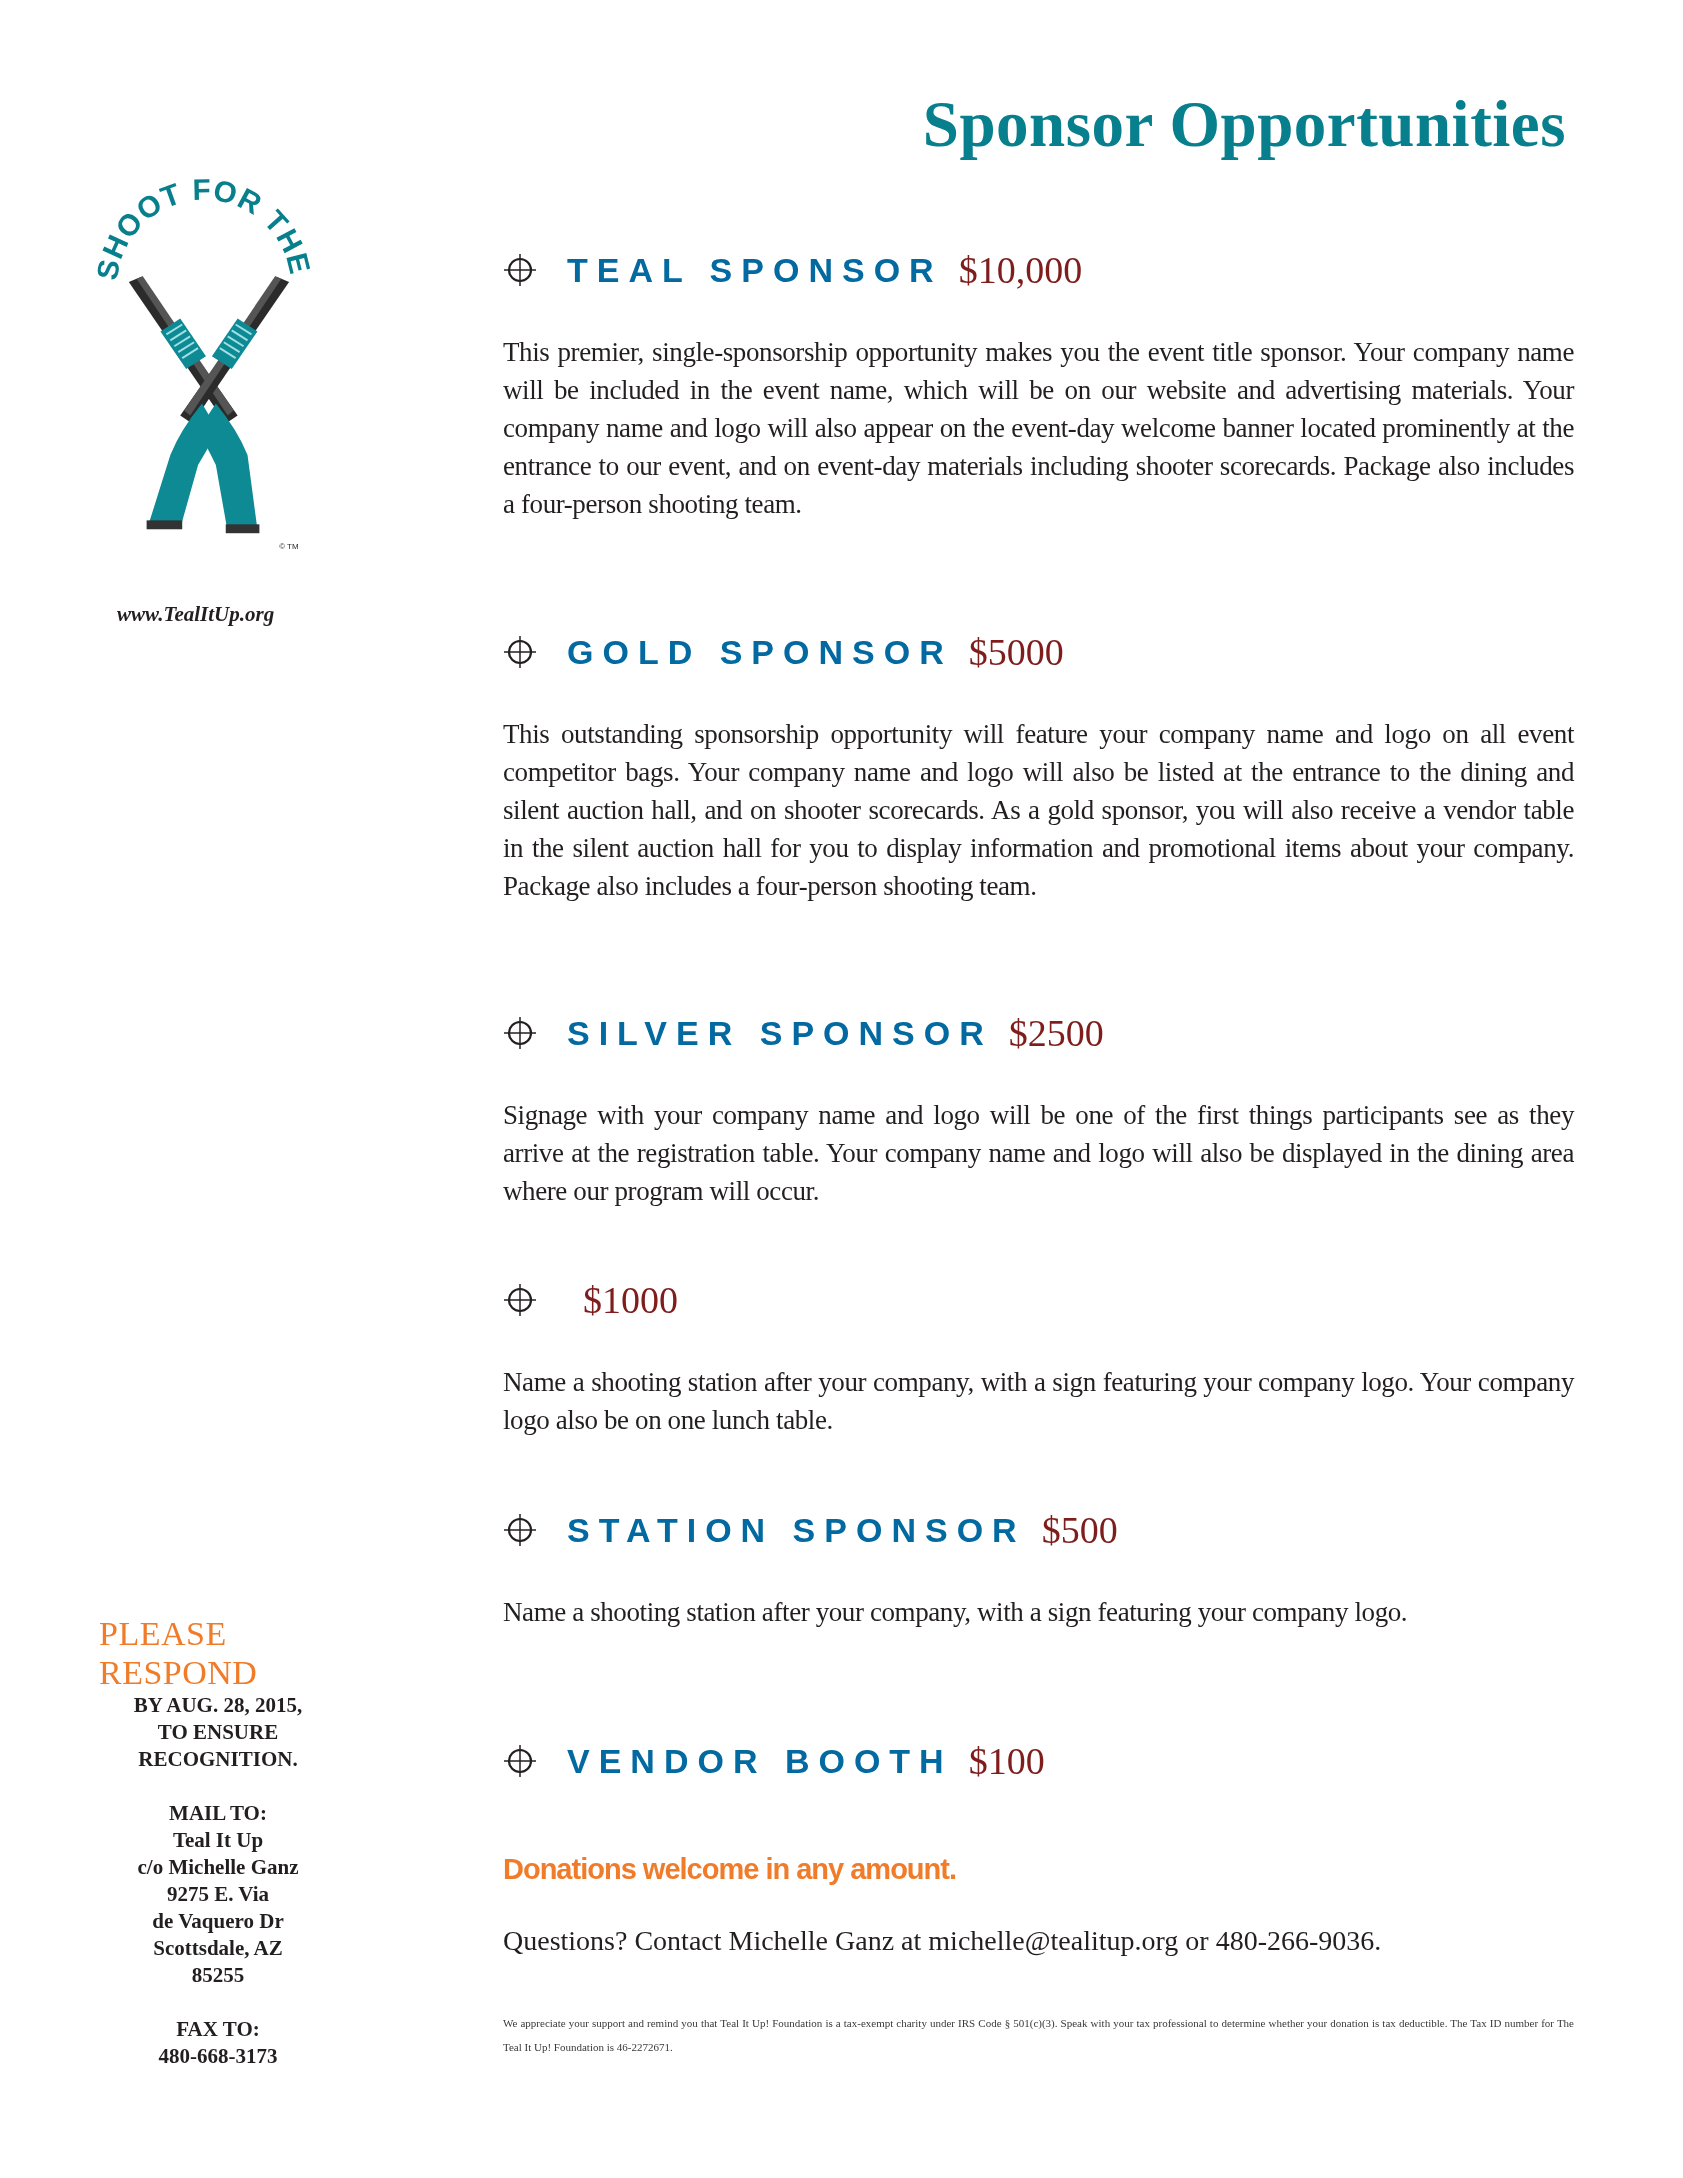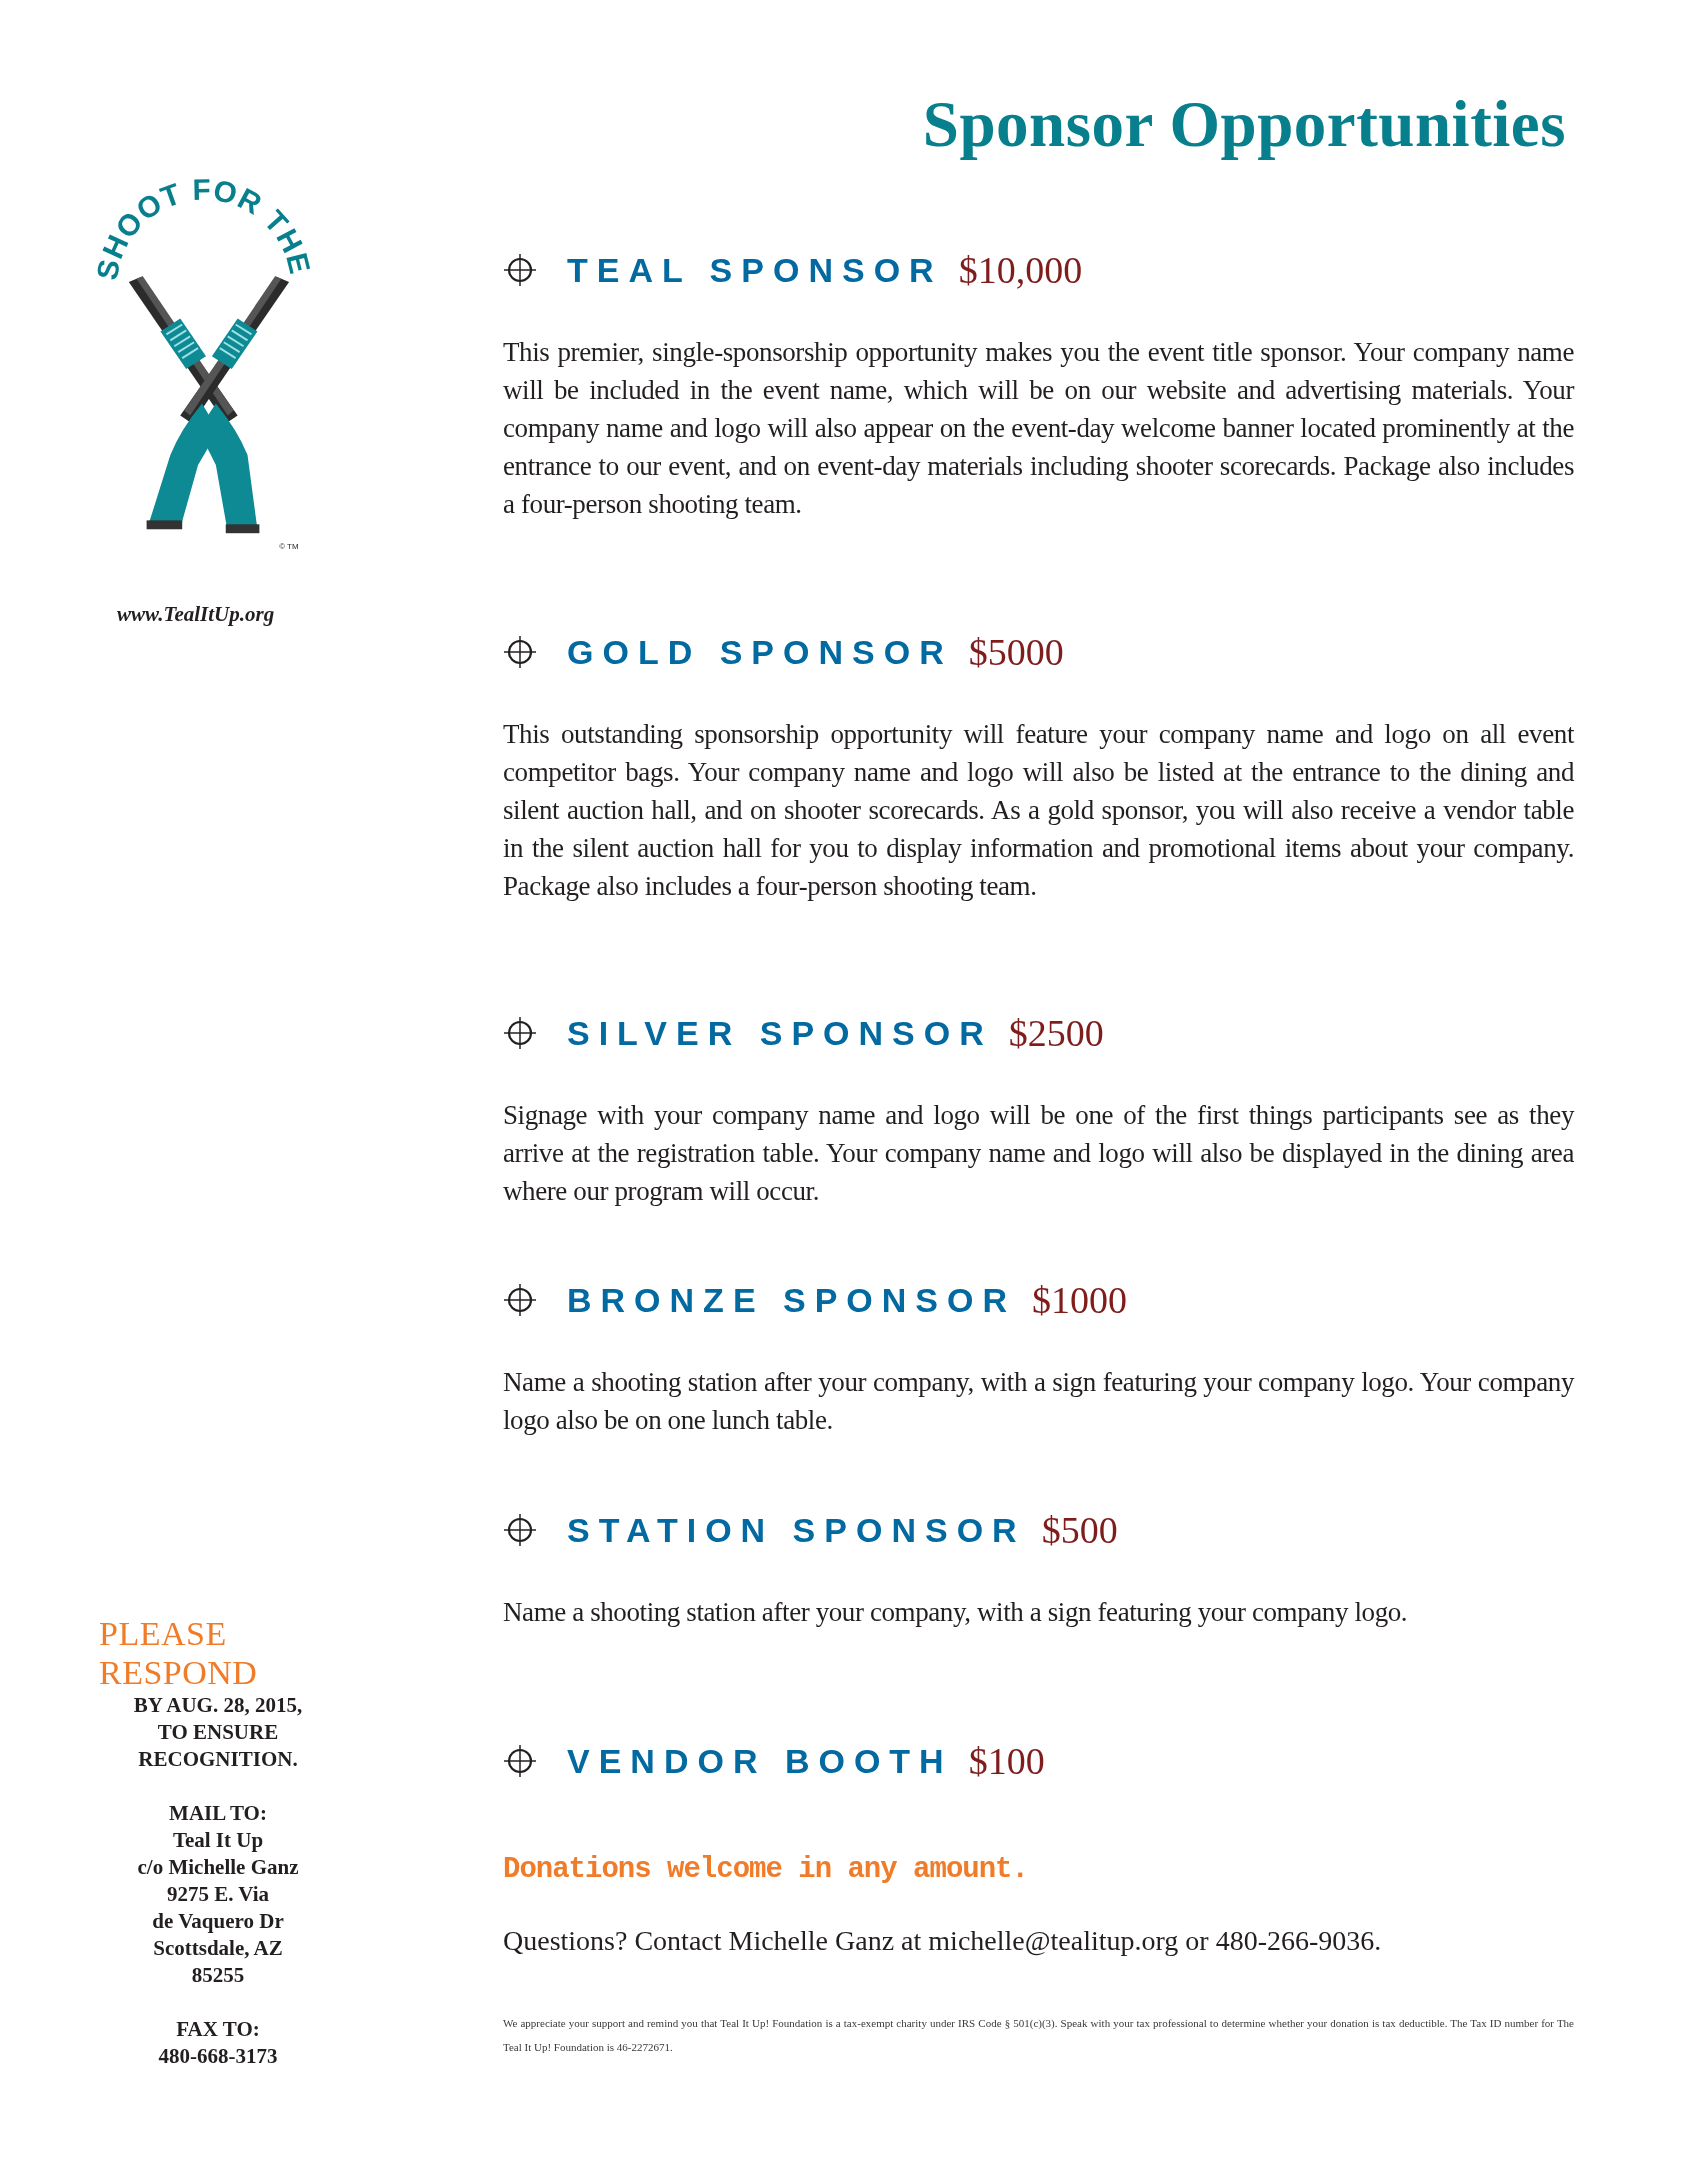--- a/index.html
+++ b/index.html
@@ -17,21 +17,21 @@
            font-weight: bold; font-family: "Liberation Serif", serif; letter-spacing: 0.5px; }
   .section { position: absolute; left: 503px; width: 1071px; }
   .heading { display: flex; align-items: center; height: 50px; }
   .crosshair { width: 34px; height: 34px; margin-right: 30px; flex: none; }
   .hname { font-family: "Liberation Sans", "DejaVu Sans", sans-serif; font-weight: bold;
            color: #0369a1; font-size: 34px; letter-spacing: 9px; }
   .hprice { color: #7f1d1d; font-size: 38px; margin-left: 16px; font-family: "Liberation Serif", serif; }
   .body { margin-top: 38px; font-size: 27px; line-height: 38px; text-align: justify;
           color: #231f20; letter-spacing: -0.4px; }
   .donations { position: absolute; left: 503px; top: 1853px; color: #f07c2a; font-weight: bold;
-               font-size: 29px; font-family: Liberation Mono, monospace; letter-spacing: -1px; }
+               font-size: 29px; font-family: Liberation Sans, sans-serif; letter-spacing: -1px; }
   .questions { position: absolute; left: 503px; top: 1925px; font-size: 28px; color: #231f20; }
   .fine { position: absolute; left: 503px; top: 2011px; width: 1071px; font-size: 11px;
           line-height: 24px; color: #3a3a3a; text-align: justify; }
 </style>
 </head>
 <body>
 
 <svg class="logo" viewBox="0 0 230 470">
   <defs>
     <path id="arcPath" d="M 28 200 A 88 88 0 1 1 204 200"></path>
@@ -136,21 +136,20 @@
   <div class="body">Signage with your company name and logo will be one of the first things participants see as they arrive at the registration table. Your company name and logo will also be displayed in the dining area where our program will occur.</div>
 </div>
 
 <div class="section" style="top:1275px">
   <div class="heading">
     <svg class="crosshair" viewBox="0 0 34 34">
         <circle cx="17" cy="17" r="11" fill="none" stroke="#231f20" stroke-width="2.2"></circle>
         <line x1="17" y1="1" x2="17" y2="33" stroke="#231f20" stroke-width="1.5"></line>
         <line x1="1" y1="17" x2="33" y2="17" stroke="#231f20" stroke-width="1.5"></line>
       </svg>
-    <span class="hname">BRONZE SPONSOR</span>
     <span class="hprice">$1000</span>
   </div>
   <div class="body">Name a shooting station after your company, with a sign featuring your company logo. Your company logo also be on one lunch table.</div>
 </div>
 
 <div class="section" style="top:1505px">
   <div class="heading">
     <svg class="crosshair" viewBox="0 0 34 34">
         <circle cx="17" cy="17" r="11" fill="none" stroke="#231f20" stroke-width="2.2"></circle>
         <line x1="17" y1="1" x2="17" y2="33" stroke="#231f20" stroke-width="1.5"></line>

